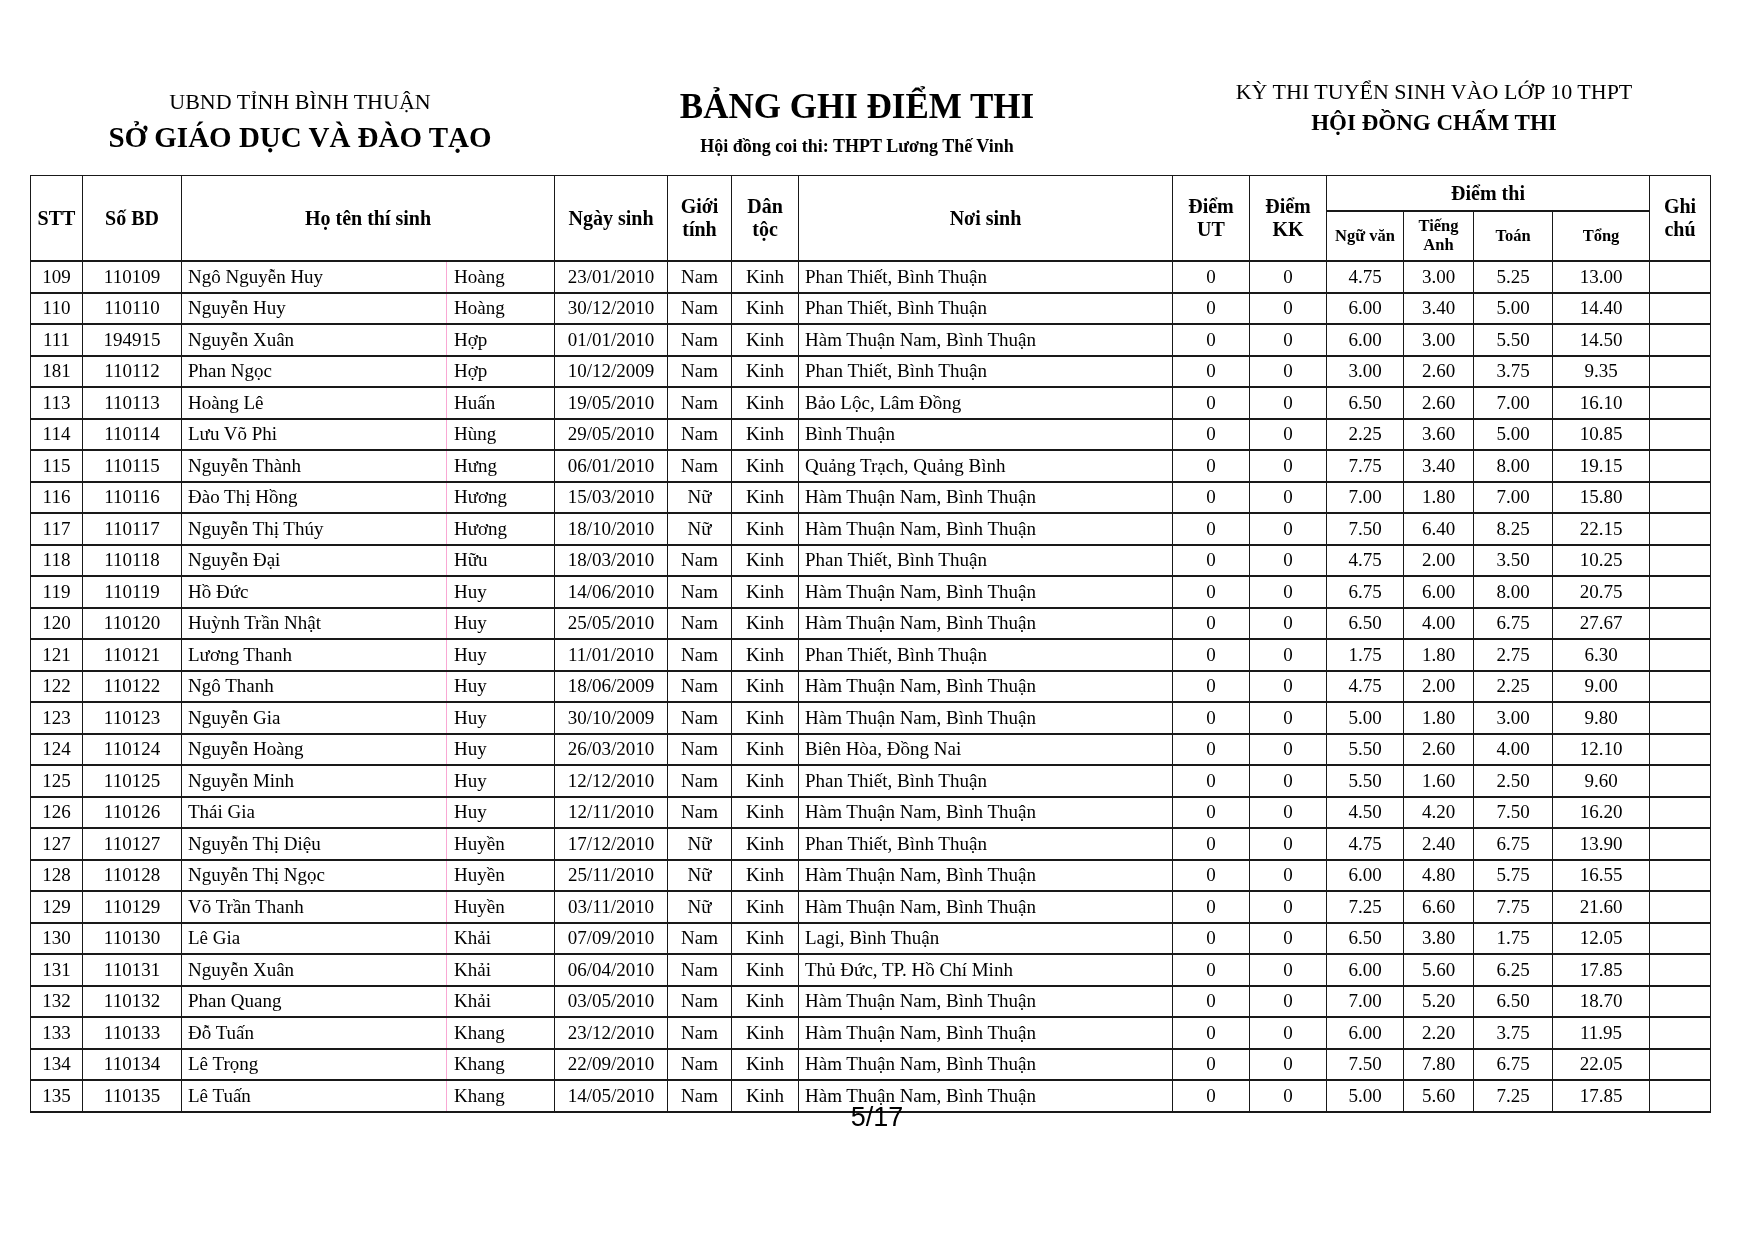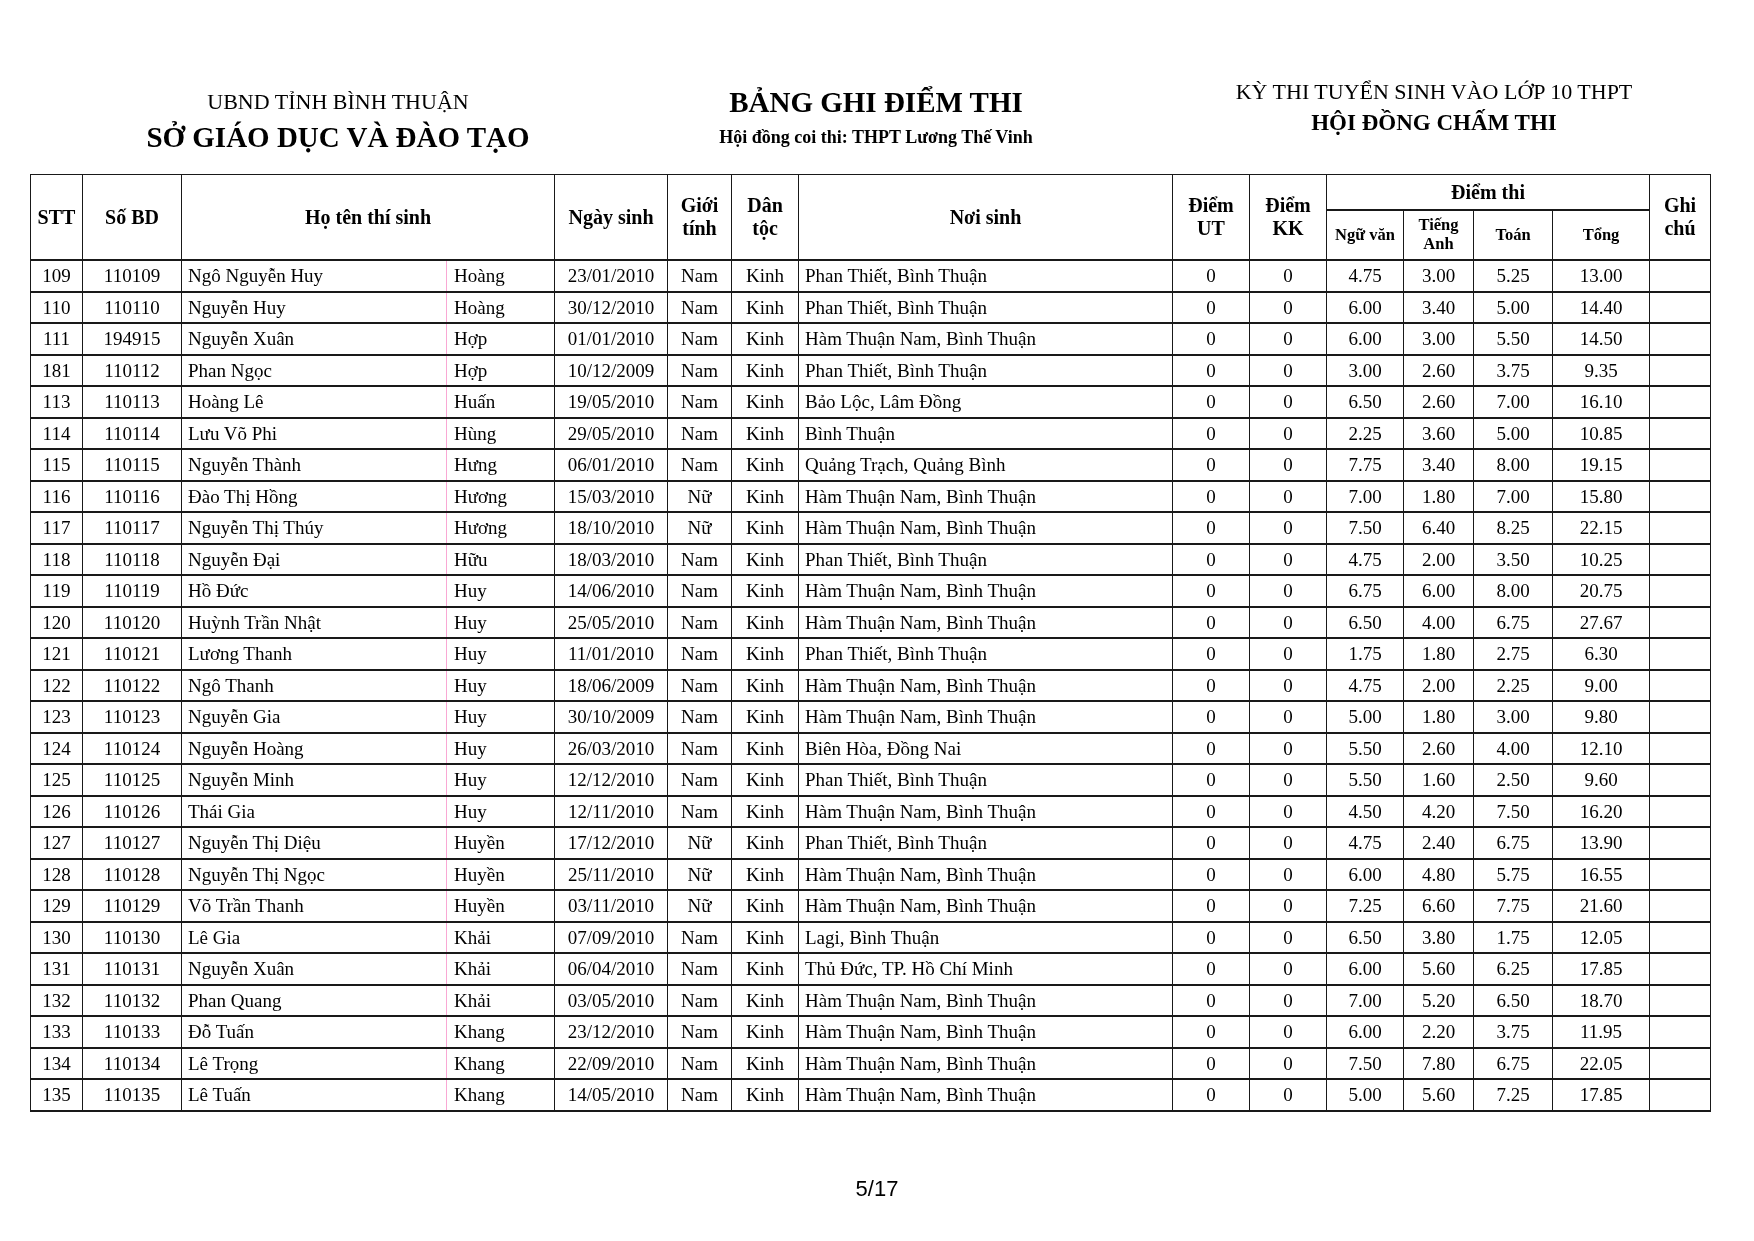--- a/index.html
+++ b/index.html
@@ -3,28 +3,28 @@
 <meta charset="utf-8">
 <style>
   html,body{margin:0;padding:0;}
   body{
     width:1754px;height:1241px;
     background:#ffffff;color:#000;
     font-family:"Liberation Serif", serif;
     position:relative;overflow:hidden;
   }
   
-  .page-header{display:flex;padding-top:76px;margin-left:38px;}
+  .page-header{display:flex;padding-top:76px;}
   .hcol{text-align:center;line-height:1.42;}
   .hcol-left{width:600px;padding-top:10px;}
   .hcol-center{flex:1;}
   .hcol-right{width:640px;}
   .org-line1{font-size:22px;}
   .org-line2{font-size:29px;font-weight:bold;}
-  .doc-title{font-size:29px;font-weight:bold;padding-top:6px;}
+  .doc-title{font-size:35px;font-weight:bold;padding-top:6px;}
   .doc-subtitle{font-size:18px;font-weight:bold;padding-top:2px;}
   .exam-line{font-size:22px;}
   .exam-line3{font-size:23px;font-weight:bold;}
   
   table.score-table{
     border-collapse:collapse;table-layout:fixed;
     width:1680px;margin:16px 0 0 30px;
   }
   .score-table th,.score-table td{
     border:1.6px solid #191919;
@@ -41,22 +41,22 @@
     height:29.5px;font-size:19px;text-align:center;
     border-top-width:2.2px;border-bottom-width:2.2px;
   }
   .score-table tbody td.left{text-align:left;padding-left:6px;}
   td.name{padding:0;}
   .name-flex{display:flex;align-items:stretch;height:100%;}
   .fam{flex:1;display:flex;align-items:center;padding-left:6px;overflow:hidden;}
   .giv{width:100px;display:flex;align-items:center;padding-left:7px;border-left:1px solid #f9a8d4;}
   
   .page-footer{
-    position:absolute;left:0;top:1176px;width:100%;
-    text-align:center;font-family:"Liberation Sans", sans-serif;font-size:22px;
+    position:absolute;left:0;top:1102px;width:100%;
+    text-align:center;font-family:"Liberation Sans", sans-serif;font-size:27px;
   }
 </style>
 </head>
 <body>
 
 <div class="page-header">
   <div class="hcol hcol-left">
     <div class="org-line1">UBND TỈNH BÌNH THUẬN</div>
     <div class="org-line2">SỞ GIÁO DỤC VÀ ĐÀO TẠO</div>
   </div>

